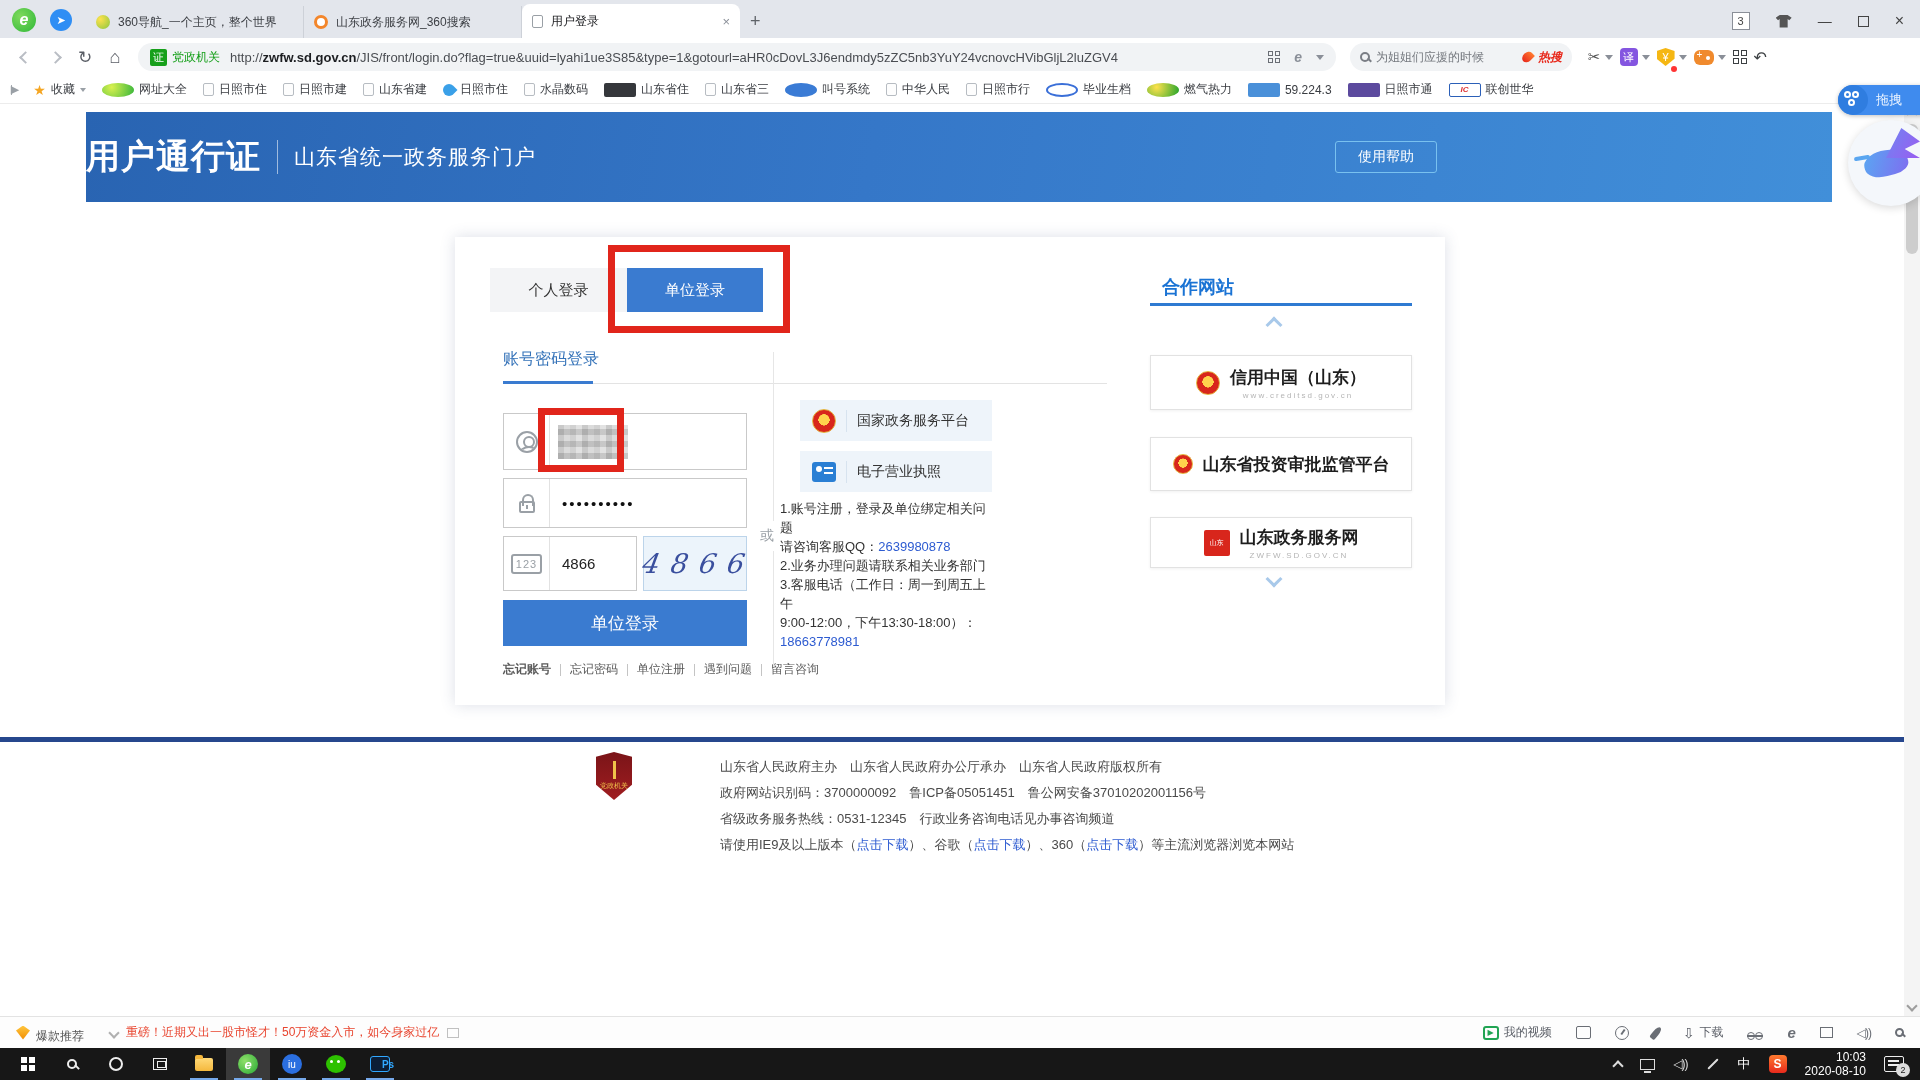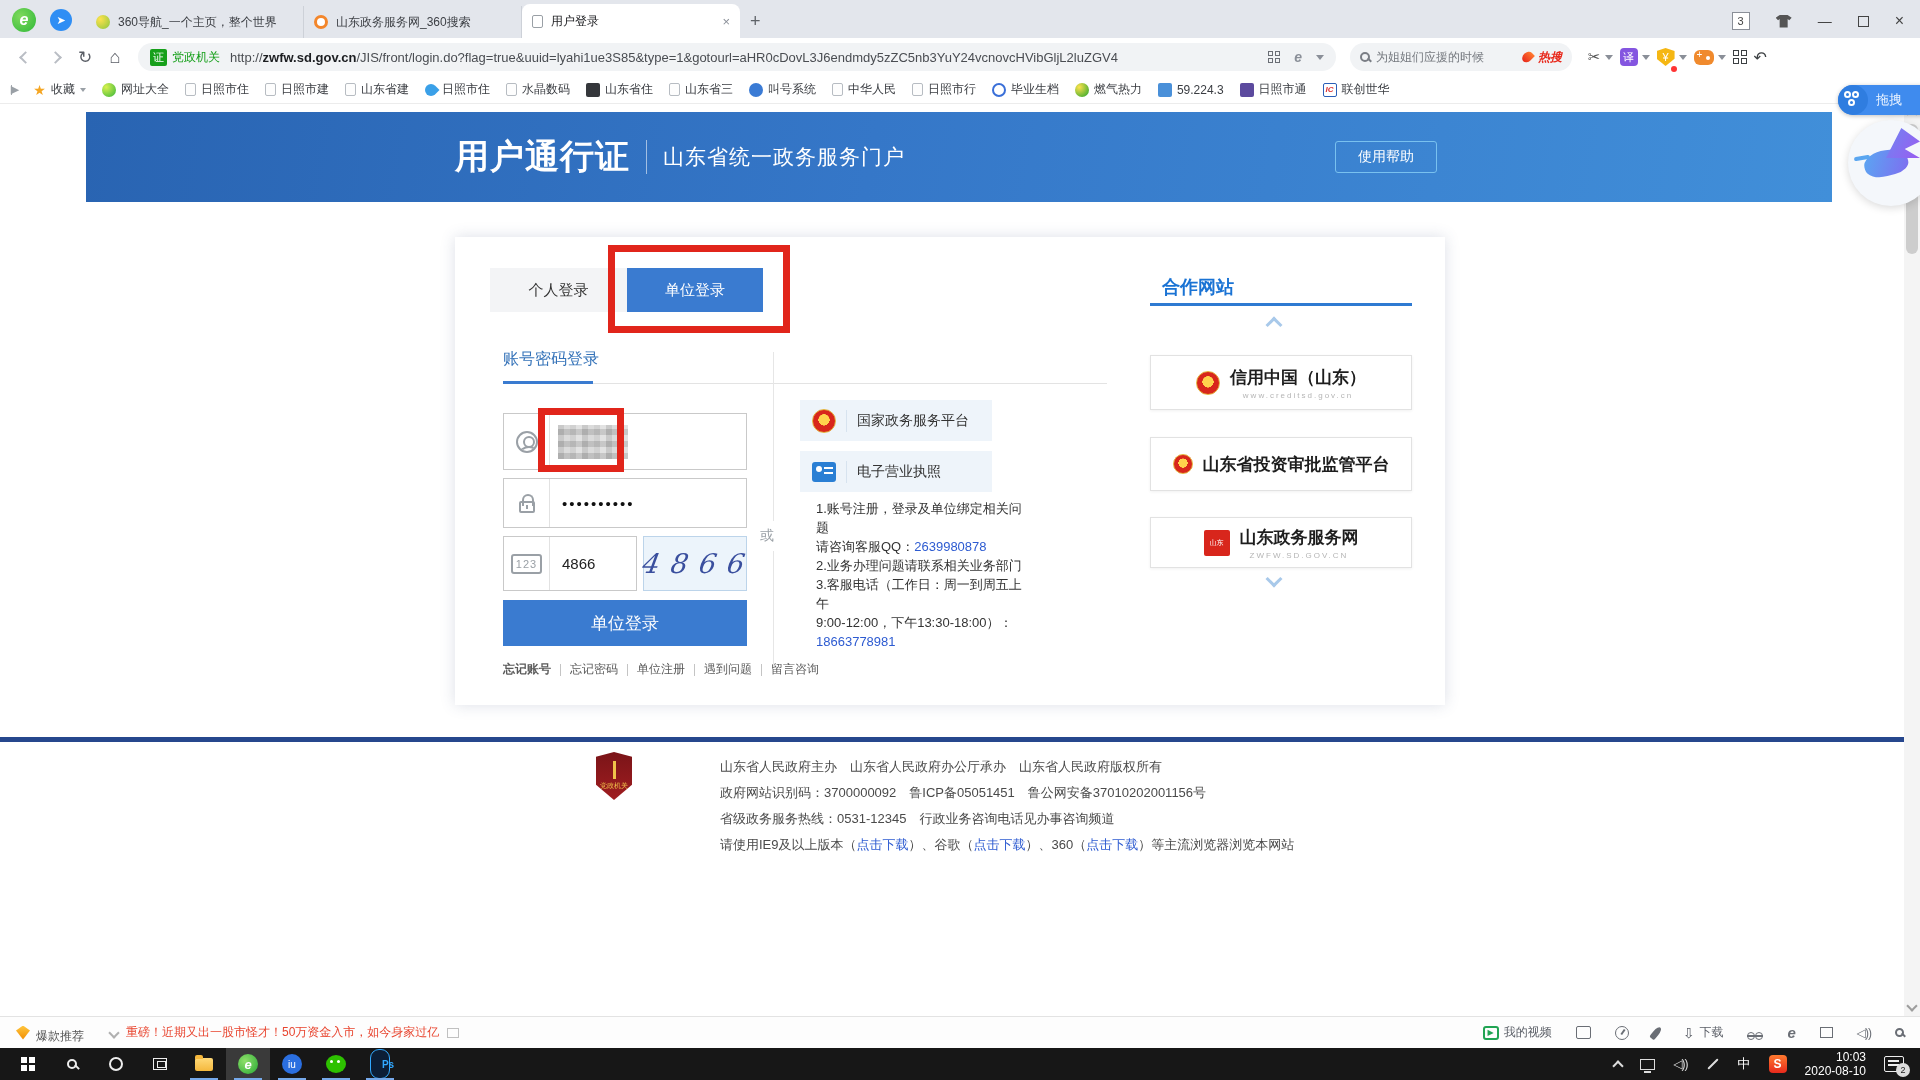--- a/index.html
+++ b/index.html
@@ -69,36 +69,36 @@
   .clu i { position:absolute; width:7px; height:7px; border:2px solid #fff; border-radius:50%; }
   .clu i:nth-child(1){ left:6px; top:6px; } .clu i:nth-child(2){ left:14px; top:6px; } .clu i:nth-child(3){ left:10px; top:14px; }
   .dragpill .dlab { color:#eaf3ff; font-size:13px; margin-left:8px; }
 
   
   .bmbar { position:absolute; top:76px; left:0; width:100%; height:28px; background:#fff; border-bottom:1px solid #ececec; display:flex; align-items:center; padding:0 10px; gap:16px; font-size:12px; color:#3a3d42; }
   .bm { display:flex; align-items:center; gap:5px; white-space:nowrap; }
   .collapse-ic { color:#9aa0a6; font-size:11px; letter-spacing:-2px; }
   .star { color:#f5a623; font-size:14px; }
   .bm .cdown { width:0;height:0;border-left:3px solid transparent;border-right:3px solid transparent;border-top:4px solid #9aa0a6; }
-  .bmi { width:14px; height:14px; border-radius:50%; flex:0 0 auto; }
+  .bmi { width:32px; height:14px; border-radius:50%; flex:0 0 auto; }
   .bmi.doc { width:11px; height:13px; border:1px solid #b7bcc2; border-radius:2px; background:#fdfdfd; }
   .bmi.green { background:radial-gradient(circle at 30% 30%,#d9f14f,#35b53b); }
   .bmi.drop { background:#3aa0e8; border-radius:50% 0 50% 50%; transform:rotate(45deg); width:12px; height:12px; }
   .bmi.dark { background:#35373b; border-radius:2px; }
   .bmi.bluec { background:#3a7bd5; }
   .bmi.globe { background:#fff; border:2px solid #3a6fd8; }
   .bmi.green2 { background:radial-gradient(circle at 30% 30%,#ffe24d,#1fa32a); }
   .bmi.bluesq { background:#4a90d9; border-radius:2px; }
   .bmi.purplesq { background:#5c4a9e; border-radius:2px; }
   .bmi.icsq { background:#fff; border:1px solid #2b5fb8; border-radius:2px; color:#d33; font-size:8px; display:flex; align-items:center; justify-content:center; font-weight:bold; }
 
   
   .page { position:absolute; top:104px; left:0; width:1920px; height:912px; background:#fff; }
   .banner { position:absolute; left:86px; top:8px; width:1746px; height:90px; background:linear-gradient(100deg,#2964b2 0%,#3577c8 45%,#418fd9 100%); display:flex; align-items:center; }
-  .bn-title { margin-left:369px; color:#fff; font-size:34px; font-weight:bold; letter-spacing:1px; }
+  .bn-title { color:#fff; font-size:34px; font-weight:bold; letter-spacing:1px; }
   .bn-sep { width:1px; height:34px; background:rgba(255,255,255,.55); margin:0 16px; }
   .bn-sub { color:#fff; font-size:21px; letter-spacing:1px; }
   .help-btn { margin-left:auto; margin-right:395px; border:1px solid #79c1ef; color:#fff; font-size:14px; padding:6px 22px; border-radius:3px; background:transparent; }
 
   .card { position:absolute; left:455px; top:133px; width:990px; height:468px; background:#fff; box-shadow:0 0 14px rgba(60,80,120,.18); }
   .lg-tab { position:absolute; top:31px; height:44px; width:137px; display:flex; align-items:center; justify-content:center; font-size:15px; }
   .lg-tab.personal { left:35px; background:#f3f4f6; color:#333; }
   .lg-tab.company { left:172px; width:136px; background:#3a7bd0; color:#fff; }
   .method { position:absolute; left:48px; top:112px; font-size:16px; color:#3573b9; }
   .method-line { position:absolute; left:48px; top:146px; width:604px; height:1px; background:#e3e3e3; }
@@ -126,21 +126,21 @@
   .or-line { position:absolute; left:318px; top:115px; width:1px; height:315px; background:#e6e6e6; }
   .or-txt { position:absolute; left:305px; top:284px; background:#fff; color:#9aa0a6; font-size:14px; padding:6px 0; }
   .altbanner { position:absolute; left:345px; width:192px; height:41px; background:#eef4fa; display:flex; align-items:center; gap:10px; padding:0 12px; }
   .ab1 { top:163px; } .ab2 { top:214px; }
   .ab-sep { width:1px; height:22px; background:#d7e3ef; }
   .ab-label { font-size:14px; color:#333; }
   .emblem { width:24px; height:24px; border-radius:50%; background:radial-gradient(circle at 50% 45%,#ffd34d 0 34%,#d8261c 35%); border:1px solid #e4b33c; display:flex; align-items:center; justify-content:center; color:#ffd34d; font-size:9px; }
   .bizcard { width:24px; height:20px; background:#2a7fd4; border-radius:3px; position:relative; }
   .bizcard:before { content:""; position:absolute; left:4px; top:4px; width:6px; height:6px; border-radius:50%; background:#fff; }
   .bizcard:after { content:""; position:absolute; right:3px; top:5px; width:9px; height:2px; background:#fff; box-shadow:0 5px 0 #fff; }
-  .helptext { position:absolute; left:361px; top:262px; width:212px; font-size:13px; color:#333; line-height:19px; }
+  .helptext { position:absolute; left:325px; top:262px; width:212px; font-size:13px; color:#333; line-height:19px; }
   .bluelink { color:#2d5bd1; }
 
   .partners { position:absolute; left:695px; top:0; width:262px; }
   .pt-title { position:absolute; top:38px; left:12px; font-size:18px; font-weight:bold; color:#1a73d4; }
   .pt-underline { position:absolute; top:66px; left:0; width:262px; height:3px; background:#2e7ad2; }
   .pt-chev { position:absolute; left:118px; width:16px; height:16px; }
   .pt-chev i { display:block; width:12px; height:12px; border-left:3px solid #a8c9ea; border-top:3px solid #a8c9ea; }
   .pt-up { top:82px; } .pt-up i { transform:rotate(45deg); }
   .pt-down { top:340px; } .pt-down i { transform:rotate(225deg); margin-top:-4px; }
   .pcard { position:absolute; left:0; width:262px; background:#fff; border:1px solid #e2e2e2; box-shadow:0 1px 3px rgba(0,0,0,.06); display:flex; align-items:center; justify-content:center; gap:10px; }
@@ -205,21 +205,21 @@
   .tb-lens:after { content:""; position:absolute; width:6px; height:2px; background:#eee; transform:rotate(45deg); right:-5px; bottom:-1px; }
   .cortana { width:14px; height:14px; border:2px solid #eee; border-radius:50%; }
   .taskview { width:14px; height:12px; border:1.5px solid #eee; position:relative; }
   .taskview:before { content:""; position:absolute; left:3px; top:2px; width:7px; height:5px; border:1px solid #eee; }
   .folder { width:18px; height:13px; background:linear-gradient(#ffd977,#f5b83d); border-radius:2px; position:relative; }
   .folder:before { content:""; position:absolute; left:0; top:-3px; width:8px; height:4px; background:#f5b83d; border-radius:2px 2px 0 0; }
   .tb-360 { width:20px; height:20px; border-radius:50%; background:radial-gradient(circle at 35% 35%,#8fe06a,#27a834); color:#fff; font-weight:bold; font-style:italic; font-size:13px; display:flex; align-items:center; justify-content:center; }
   .tb-iu { width:20px; height:20px; border-radius:50%; background:#2b6fe0; color:#fff; font-size:10px; font-weight:normal; display:flex; align-items:center; justify-content:center; }
   .wechat { width:20px; height:18px; background:#2dc100; border-radius:50%; position:relative; }
   .wechat:before { content:""; position:absolute; left:4px; top:5px; width:3px; height:3px; border-radius:50%; background:#fff; box-shadow:7px 0 0 #fff; }
-  .ps { width:20px; height:30px; background:#0c1e36; border:1.5px solid #31a8ff; border-radius:9px; color:#31a8ff; font-size:10px; font-weight:bold; display:flex; align-items:center; justify-content:center;padding-left:16px; }
+  .ps { width:20px; height:16px; background:#0c1e36; border:1.5px solid #31a8ff; border-radius:3px; color:#31a8ff; font-size:10px; font-weight:bold; display:flex; align-items:center; justify-content:center;padding-left:16px; }
   .tray { margin-left:auto; display:flex; align-items:center; gap:18px; color:#e8e8e8; padding-right:10px; }
   .tray-chev { width:8px; height:8px; border-left:2px solid #ddd; border-top:2px solid #ddd; transform:rotate(45deg); margin-top:3px; }
   .tray-net { width:15px; height:11px; border:1.5px solid #ddd; position:relative; }
   .tray-net:after { content:""; position:absolute; left:3px; bottom:-4px; width:7px; height:2px; background:#ddd; }
   .tray-spk { font-size:12px; color:#ddd; letter-spacing:-1px; }
   .tray-pen { width:14px; height:2px; background:#ddd; transform:rotate(-45deg); border-radius:1px; }
   .ime { font-size:13px; color:#fff; }
   .sogou { width:18px; height:18px; background:linear-gradient(#ff7a2f,#e8291c); border-radius:4px; color:#fff; font-weight:bold; font-size:12px; display:flex; align-items:center; justify-content:center; }
   .clock { text-align:right; font-size:12px; line-height:14px; color:#fff; }
   .notif { position:relative; width:20px; height:16px; border:1.5px solid #eee; border-radius:2px; }

